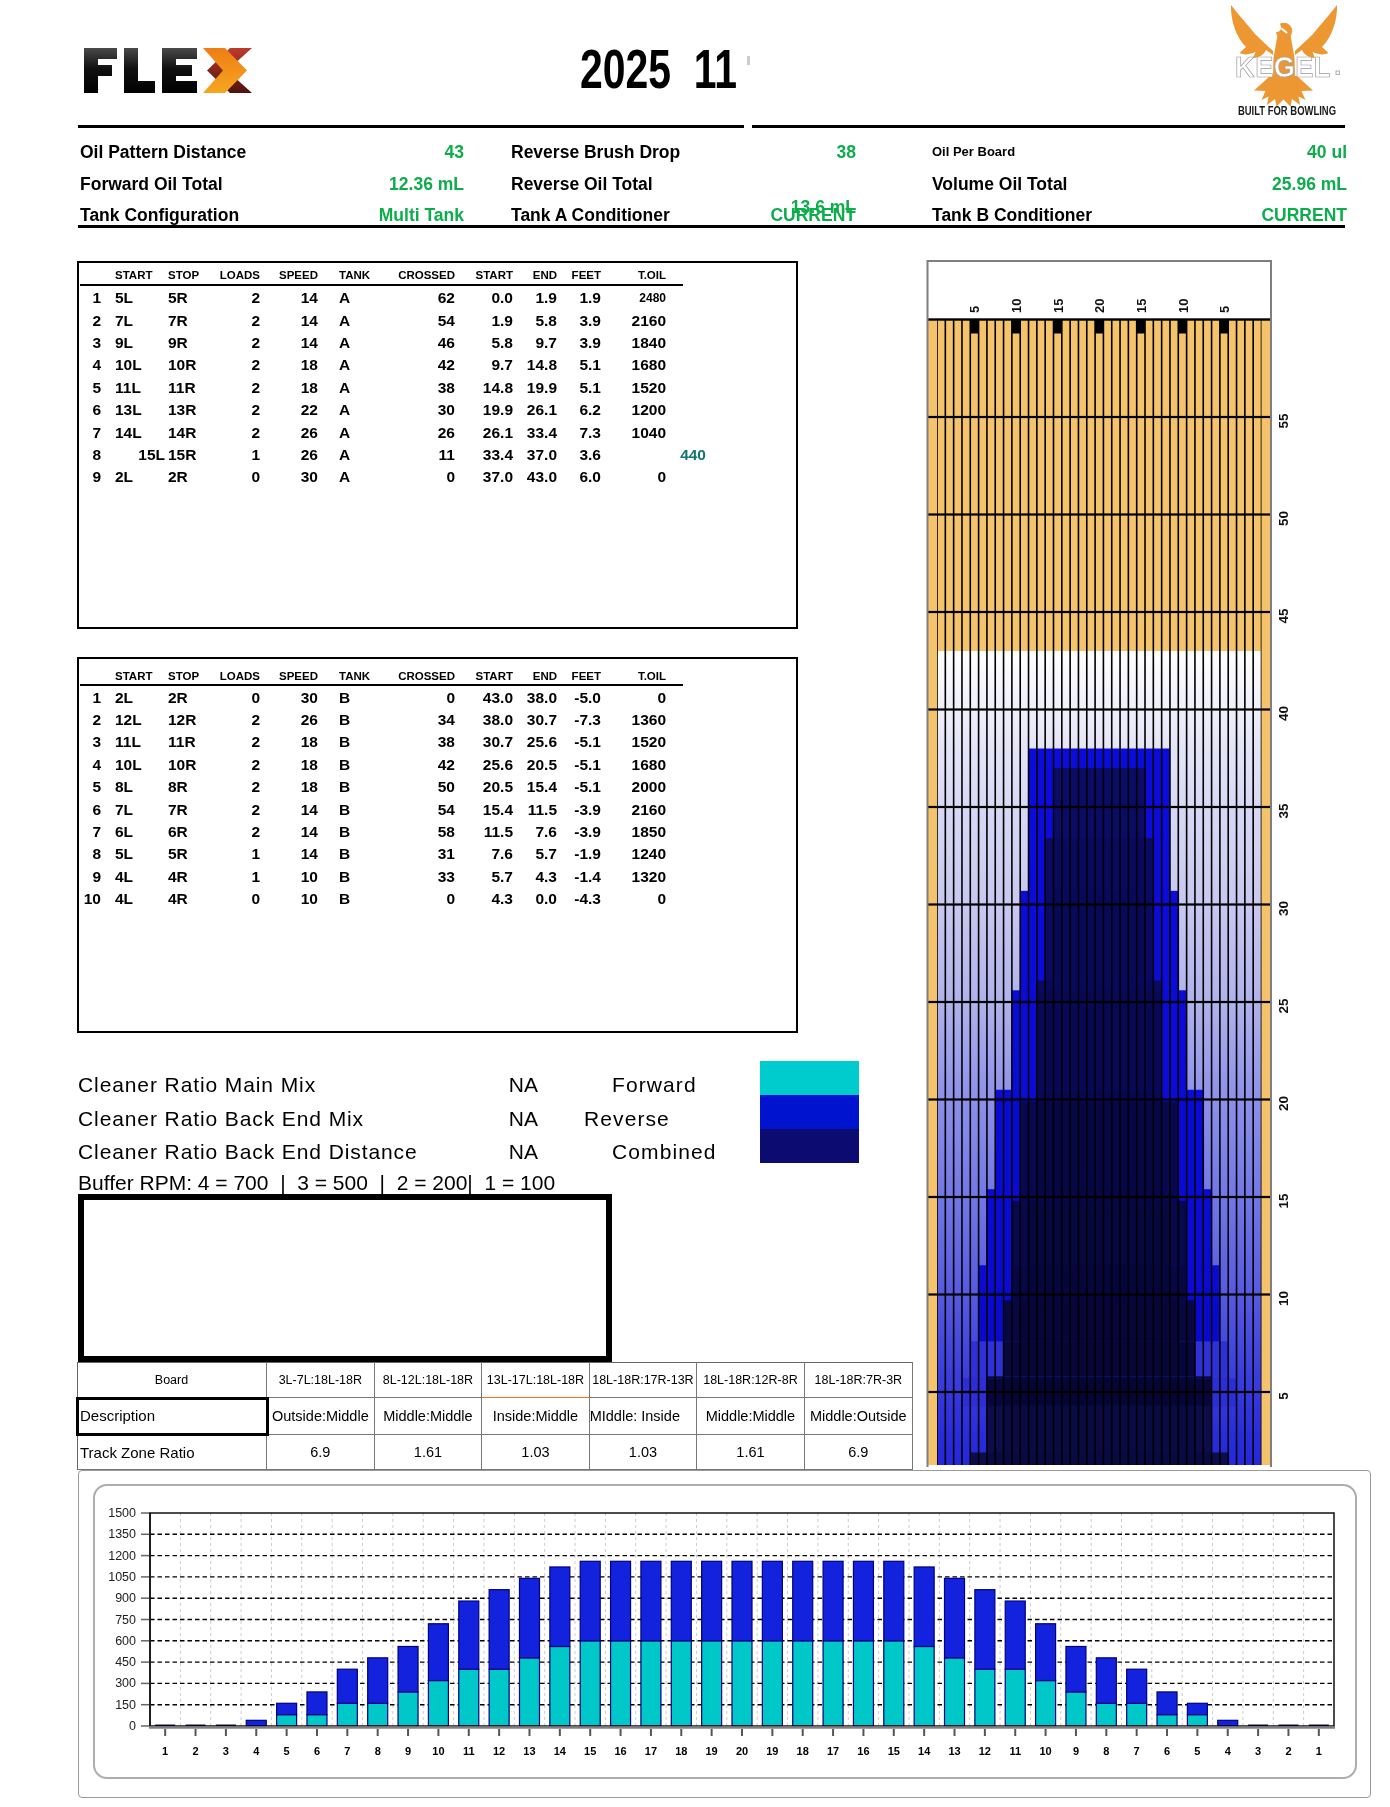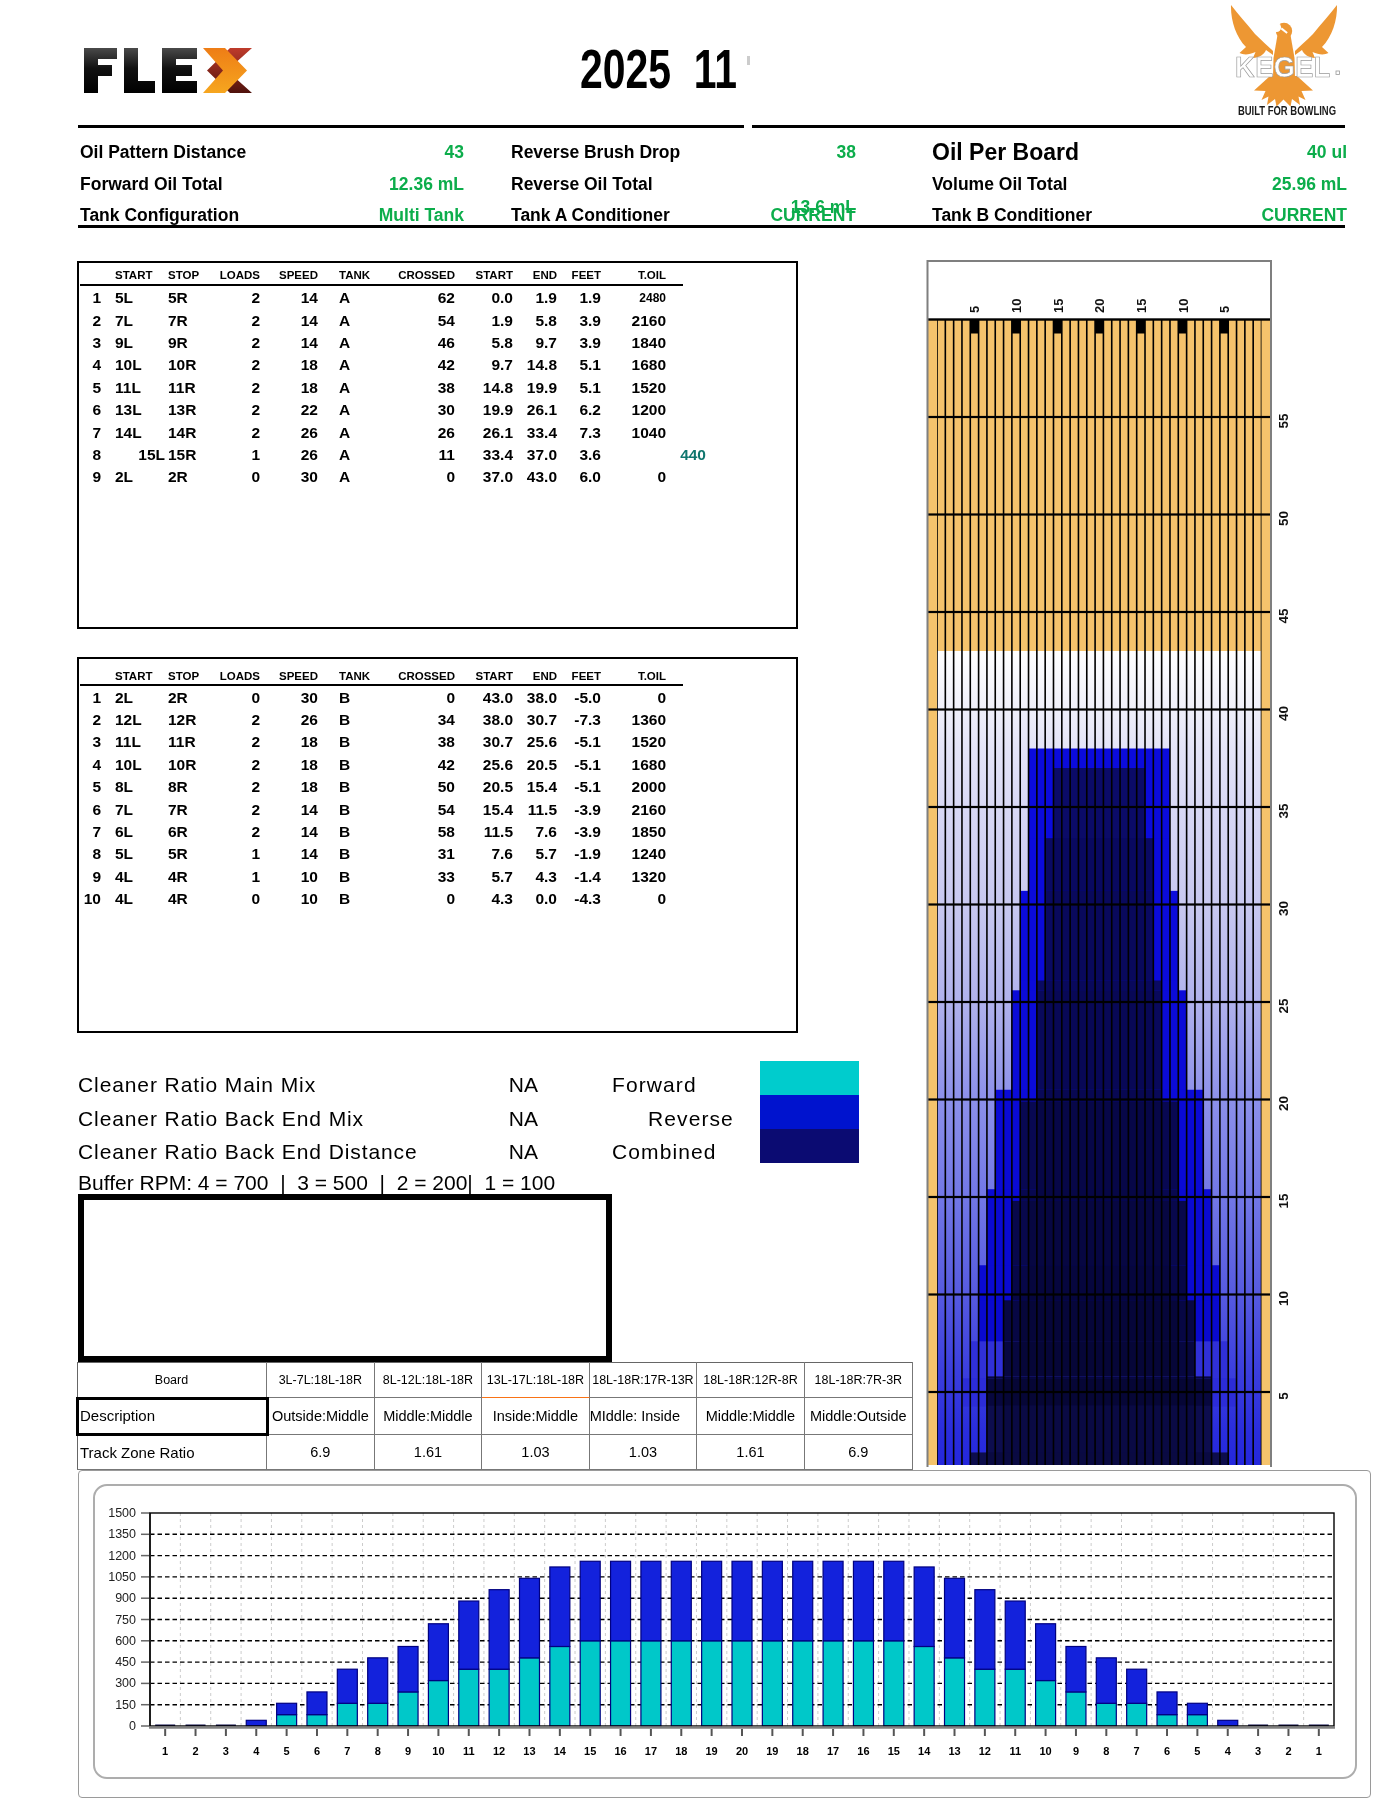--- a/index.html
+++ b/index.html
@@ -43,21 +43,21 @@
 <rect x="1336" y="71" width="3.5" height="3.5" fill="none" stroke="#9a9a9a" stroke-width="0.8"></rect>
 <text x="1287" y="115.5" text-anchor="middle" font-family="Liberation Sans,sans-serif" font-size="12.8" font-weight="700" fill="#1a1a1a" transform="translate(1287,0) scale(0.74,1) translate(-1287,0)">BUILT FOR BOWLING</text>
 </svg>
 <div style="position:absolute;left:78px;top:125px;width:666px;height:3px;background:#000"></div>
 <div style="position:absolute;left:752px;top:125px;width:593px;height:3px;background:#000"></div>
 <div style="position:absolute;left:78px;top:225px;width:1267px;height:3px;background:#000"></div>
 <div style="position:absolute;left:80px;top:141px;width:340px;height:22px;line-height:22px;font-size:17.5px;font-weight:700;text-align:left;color:#000;white-space:nowrap;">Oil Pattern Distance</div>
 <div style="position:absolute;left:264px;top:141px;width:200px;height:22px;line-height:22px;font-size:17.5px;font-weight:700;text-align:right;color:#0CAD4B;white-space:nowrap;">43</div>
 <div style="position:absolute;left:511px;top:141px;width:340px;height:22px;line-height:22px;font-size:17.5px;font-weight:700;text-align:left;color:#000;white-space:nowrap;">Reverse Brush Drop</div>
 <div style="position:absolute;left:656px;top:141px;width:200px;height:22px;line-height:22px;font-size:17.5px;font-weight:700;text-align:right;color:#0CAD4B;white-space:nowrap;">38</div>
-<div style="position:absolute;left:932px;top:141px;width:340px;height:22px;line-height:22px;font-size:23px;font-weight:700;text-align:left;color:#000;white-space:nowrap;">Oil Per Board</div>
+<div style="position:absolute;left:932px;top:141px;width:340px;height:22px;line-height:22px;font-size:13px;font-weight:700;text-align:left;color:#000;white-space:nowrap;">Oil Per Board</div>
 <div style="position:absolute;left:1147px;top:141px;width:200px;height:22px;line-height:22px;font-size:17.5px;font-weight:700;text-align:right;color:#0CAD4B;white-space:nowrap;">40 ul</div>
 <div style="position:absolute;left:80px;top:172.5px;width:340px;height:22px;line-height:22px;font-size:17.5px;font-weight:700;text-align:left;color:#000;white-space:nowrap;">Forward Oil Total</div>
 <div style="position:absolute;left:264px;top:172.5px;width:200px;height:22px;line-height:22px;font-size:17.5px;font-weight:700;text-align:right;color:#0CAD4B;white-space:nowrap;">12.36 mL</div>
 <div style="position:absolute;left:511px;top:172.5px;width:340px;height:22px;line-height:22px;font-size:17.5px;font-weight:700;text-align:left;color:#000;white-space:nowrap;">Reverse Oil Total</div>
 <div style="position:absolute;left:656px;top:172.5px;width:200px;height:22px;line-height:22px;font-size:17.5px;font-weight:700;text-align:right;color:#0CAD4B;white-space:nowrap;margin-top:23px;">13.6 mL</div>
 <div style="position:absolute;left:932px;top:172.5px;width:340px;height:22px;line-height:22px;font-size:17.5px;font-weight:700;text-align:left;color:#000;white-space:nowrap;">Volume Oil Total</div>
 <div style="position:absolute;left:1147px;top:172.5px;width:200px;height:22px;line-height:22px;font-size:17.5px;font-weight:700;text-align:right;color:#0CAD4B;white-space:nowrap;">25.96 mL</div>
 <div style="position:absolute;left:80px;top:204px;width:340px;height:22px;line-height:22px;font-size:17.5px;font-weight:700;text-align:left;color:#000;white-space:nowrap;">Tank Configuration</div>
 <div style="position:absolute;left:264px;top:204px;width:200px;height:22px;line-height:22px;font-size:17.5px;font-weight:700;text-align:right;color:#0CAD4B;white-space:nowrap;">Multi Tank</div>
 <div style="position:absolute;left:511px;top:204px;width:340px;height:22px;line-height:22px;font-size:17.5px;font-weight:700;text-align:left;color:#000;white-space:nowrap;">Tank A Conditioner</div>
@@ -297,21 +297,21 @@
 <div style="position:absolute;left:497px;top:888.1999999999999px;width:60px;height:22.4px;line-height:22.4px;font-size:15.5px;font-weight:700;text-align:right;color:#000;white-space:nowrap;">0.0</div>
 <div style="position:absolute;left:541px;top:888.1999999999999px;width:60px;height:22.4px;line-height:22.4px;font-size:15.5px;font-weight:700;text-align:right;color:#000;white-space:nowrap;">-4.3</div>
 <div style="position:absolute;left:596px;top:888.1999999999999px;width:70px;height:22.4px;line-height:22.4px;font-size:15.5px;font-weight:700;text-align:right;color:#000;white-space:nowrap;">0</div>
 <div style="position:absolute;left:78px;top:1074px;width:430px;height:22px;line-height:22px;font-size:21px;font-weight:400;text-align:left;color:#000;white-space:nowrap;letter-spacing:0.9px;">Cleaner Ratio Main Mix</div>
 <div style="position:absolute;left:78px;top:1107.5px;width:430px;height:22px;line-height:22px;font-size:21px;font-weight:400;text-align:left;color:#000;white-space:nowrap;letter-spacing:0.9px;">Cleaner Ratio Back End Mix</div>
 <div style="position:absolute;left:78px;top:1141px;width:430px;height:22px;line-height:22px;font-size:21px;font-weight:400;text-align:left;color:#000;white-space:nowrap;letter-spacing:0.9px;">Cleaner Ratio Back End Distance</div>
 <div style="position:absolute;left:478px;top:1074px;width:60px;height:22px;line-height:22px;font-size:21px;font-weight:400;text-align:right;color:#000;white-space:nowrap;">NA</div>
 <div style="position:absolute;left:478px;top:1107.5px;width:60px;height:22px;line-height:22px;font-size:21px;font-weight:400;text-align:right;color:#000;white-space:nowrap;">NA</div>
 <div style="position:absolute;left:478px;top:1141px;width:60px;height:22px;line-height:22px;font-size:21px;font-weight:400;text-align:right;color:#000;white-space:nowrap;">NA</div>
 <div style="position:absolute;left:612px;top:1074px;width:130px;height:22px;line-height:22px;font-size:21px;font-weight:400;text-align:left;color:#000;white-space:nowrap;letter-spacing:1.1px;">Forward</div>
-<div style="position:absolute;left:648px;top:1107.5px;width:130px;height:22px;line-height:22px;font-size:21px;font-weight:400;text-align:left;color:#000;white-space:nowrap;letter-spacing:1.1px;">Reverse</div>
+<div style="position:absolute;left:584px;top:1107.5px;width:130px;height:22px;line-height:22px;font-size:21px;font-weight:400;text-align:left;color:#000;white-space:nowrap;letter-spacing:1.1px;">Reverse</div>
 <div style="position:absolute;left:612px;top:1141px;width:130px;height:22px;line-height:22px;font-size:21px;font-weight:400;text-align:left;color:#000;white-space:nowrap;letter-spacing:1.1px;">Combined</div>
 <div style="position:absolute;left:760px;top:1061px;width:99px;height:34px;background:#00CCCD"></div>
 <div style="position:absolute;left:760px;top:1095px;width:99px;height:34px;background:#0013CE"></div>
 <div style="position:absolute;left:760px;top:1129px;width:99px;height:34px;background:#0B0B72"></div>
 <div style="position:absolute;left:78px;top:1172px;width:520px;height:22px;line-height:22px;font-size:21px;font-weight:400;text-align:left;color:#000;white-space:nowrap;">Buffer RPM: 4 = 700&nbsp; | &nbsp;3 = 500&nbsp; | &nbsp;2 = 200|&nbsp; 1 = 100</div>
 <div style="position:absolute;left:78px;top:1194px;width:534px;height:168px;border:6px solid #000;background:#fff;"></div>
 <div style="position:absolute;left:77px;top:1362px;width:836px;height:108px;background:#fff;border:1px solid #666;"></div>
 <div style="position:absolute;left:77px;top:1362px;width:190px;height:36px;border-right:1px solid #777;border-bottom:1px solid #777;line-height:36px;font-size:12.5px;text-align:center;padding-left:0px;white-space:nowrap;">Board</div>
 <div style="position:absolute;left:267px;top:1362px;width:107.69999999999999px;height:36px;border-right:1px solid #777;border-bottom:1px solid #777;line-height:36px;font-size:12.5px;text-align:center;padding-left:0px;white-space:nowrap;">3L-7L:18L-18R</div>
 <div style="position:absolute;left:374.7px;top:1362px;width:107.5px;height:36px;border-right:1px solid #777;border-bottom:1px solid #777;line-height:36px;font-size:12.5px;text-align:center;padding-left:0px;white-space:nowrap;">8L-12L:18L-18R</div>

